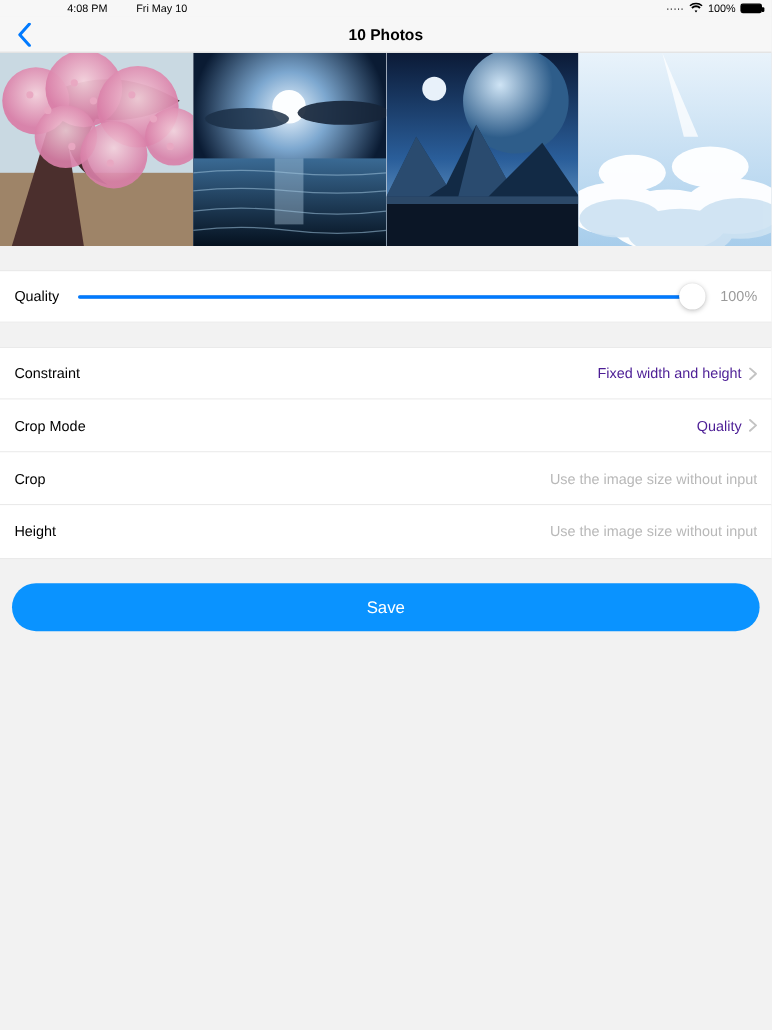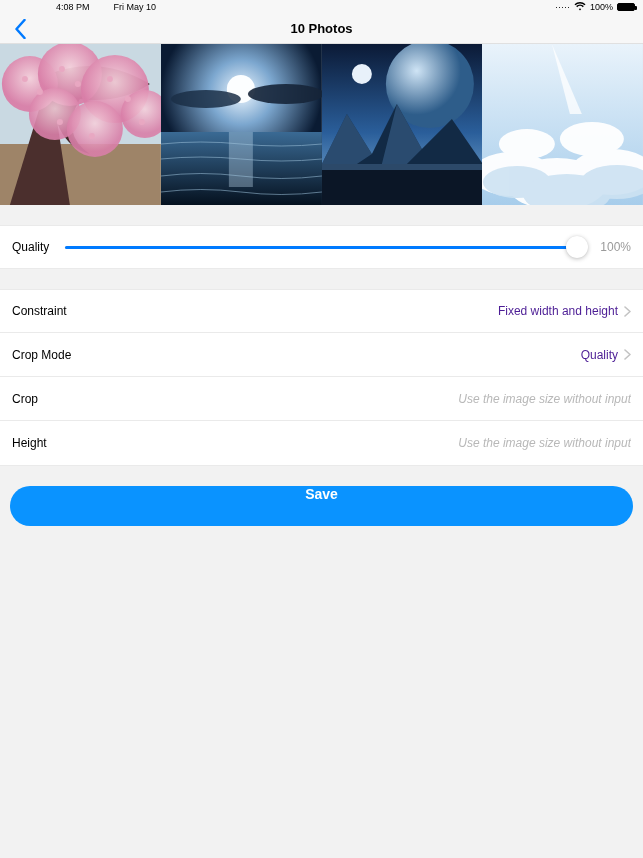--- a/index.html
+++ b/index.html
@@ -20,32 +20,32 @@
     .thumb { flex: 1; height: 100%; position: relative; overflow: hidden; }
     .thumb svg { width: 100%; height: 100%; display: block; }
 
     .spacer { height: 20px; background: #f2f2f2; }
 
     .row { display: flex; align-items: center; background: #fff; padding: 0 12px; height: 44px; border-bottom: 1px solid #eaeaea; font-size: 12px; }
     .row-label { color: #000; }
     .row-right { margin-left: auto; display: flex; align-items: center; gap: 6px; color: #9a9a9a; }
     .row-value { color: #4c1d95; }
     .chev { width: 7px; height: 11px; }
-    .row input[type=text] { border: none; background: transparent; text-align: right; font-size: 12px; color: #000; width: 260px; font-style: italic; }
+    .row input[type=text] { border: none; background: transparent; text-align: right; font-size: 12px; color: #000; width: 260px; }
     .row input[type=text]::placeholder { color: #b8b8b8; }
 
     .slider-row { display: flex; align-items: center; background: #fff; padding: 0 12px; height: 44px; border-bottom: 1px solid #eaeaea; font-size: 12px; gap: 16px; }
     .slider-wrap { flex: 1; position: relative; height: 24px; display: flex; align-items: center; }
     .slider-track { position: absolute; left: 0; right: 0; height: 3px; border-radius: 2px; background: #d0d0d0; }
     .slider-fill { position: absolute; left: 0; height: 3px; border-radius: 2px; background: #007aff; width: 100%; }
     .slider-thumb { position: absolute; right: -9px; width: 22px; height: 22px; border-radius: 50%; background: #fff; box-shadow: 0 1px 4px rgba(0,0,0,0.25), 0 0 1px rgba(0,0,0,0.1); cursor: pointer; }
     .slider-val { color: #9a9a9a; font-size: 12px; width: 36px; text-align: right; }
 
     .save-wrap { padding: 20px 10px; background: #f2f2f2; }
-    .save-btn { width: 100%; height: 40px; border-radius: 20px; background: #0a93ff; color: #fff; font-size: 14px; display: flex; align-items: flex-start; justify-content: center; cursor: pointer; border: none; font-weight: bold; }
+    .save-btn { width: 100%; height: 40px; border-radius: 20px; background: #0a93ff; color: #fff; font-size: 14px; display: flex; align-items: center; justify-content: center; cursor: pointer; border: none; }
 
     .section-divider { height: 1px; background: #eaeaea; }
     .row.last { border-bottom: none; }
     .group-top { border-top: 1px solid #eaeaea; }
   </style>
 </head>
 <body>
 
 <div class="status-bar">
   <div class="status-left">

